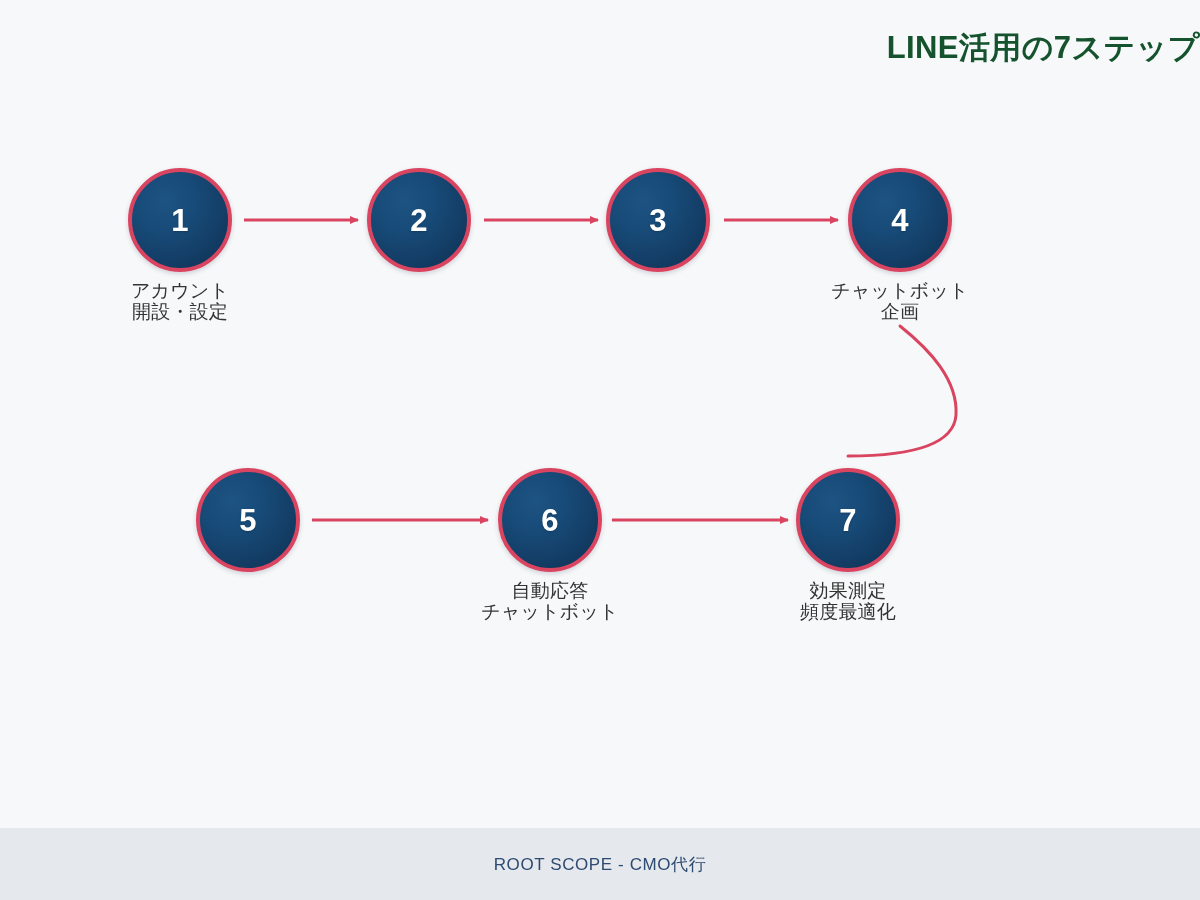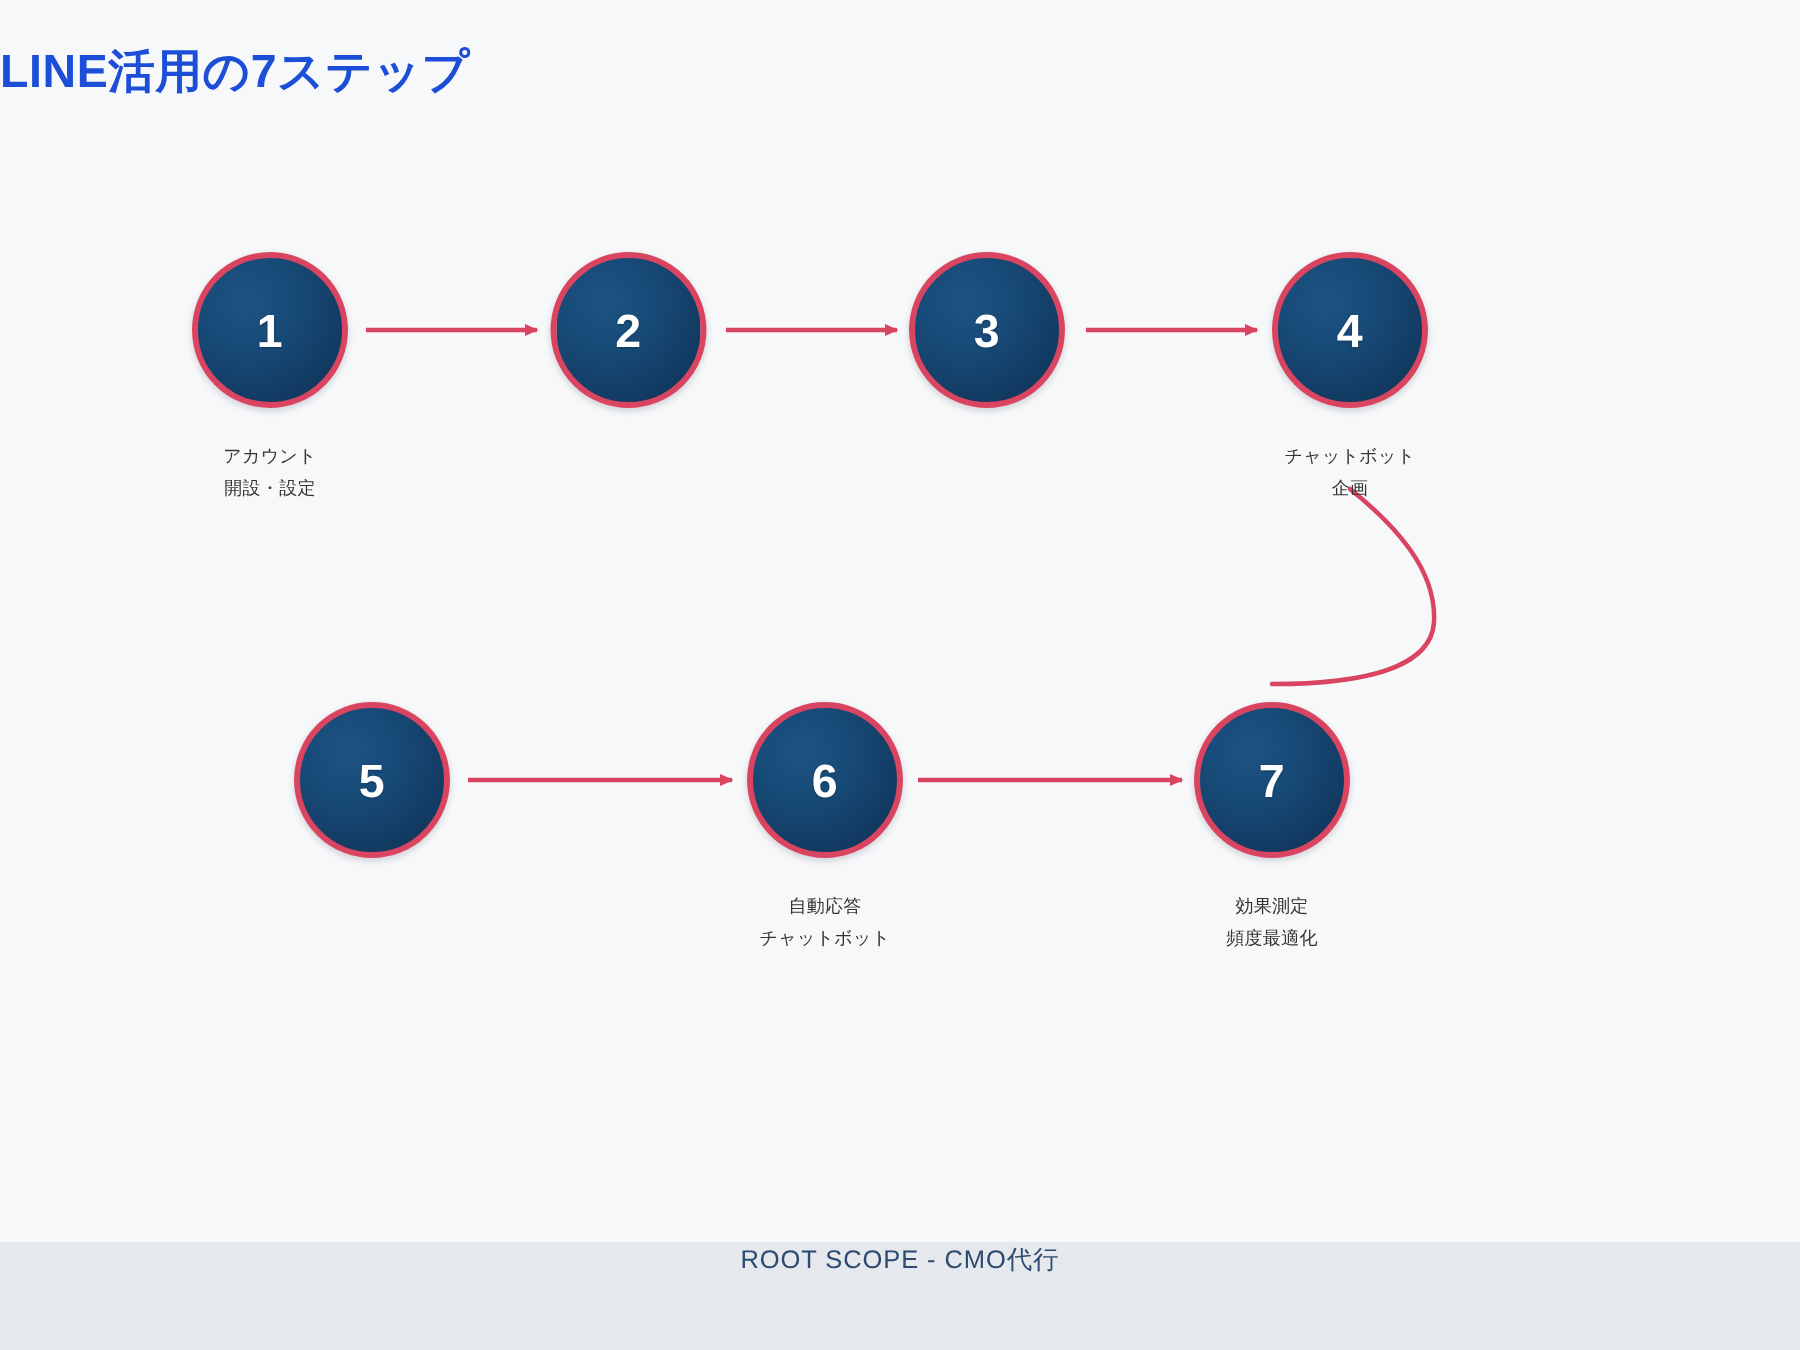--- a/index.html
+++ b/index.html
@@ -24,24 +24,24 @@
     height: 900px;
     background: #f7f8f9;
   }
 
   
   .title {
     position: absolute;
     top: 26px;
     left: 0;
     width: 1200px;
-    text-align: left;
+    text-align: right;
     font-size: 31px;
     font-weight: bold;
-    color: #1d4ed8;
+    color: #14532d;
     letter-spacing: 0.4px;
     line-height: 44px;
     white-space: nowrap;
   }
 
   
   .connectors {
     position: absolute;
     top: 0;
     left: 0;
@@ -73,38 +73,39 @@
   .circle-num {
     color: #ffffff;
     font-size: 31px;
     font-weight: bold;
     line-height: 1;
     letter-spacing: 0.5px;
     text-shadow: 0 1px 2px rgba(0,0,0,0.22);
   }
 
   .step-label {
-    margin-top: 22px;
-    font-size: 12px;
+    margin-top: 8px;
+    font-size: 19px;
     line-height: 21px;
     color: #333333;
     letter-spacing: 0.2px;
   }
 
   .step-label span { display: block; white-space: nowrap; }
 
   
   .footer {
     position: absolute;
     left: 0;
     bottom: 0;
     width: 1200px;
     height: 72px;
     background: #e5e8ed;
     display: flex;
+    align-items: center;
     justify-content: center;
   }
 
   .footer-text {
     font-size: 17px;
     color: #2d4a70;
     letter-spacing: 0.6px;
     white-space: nowrap;
   }
 </style>

